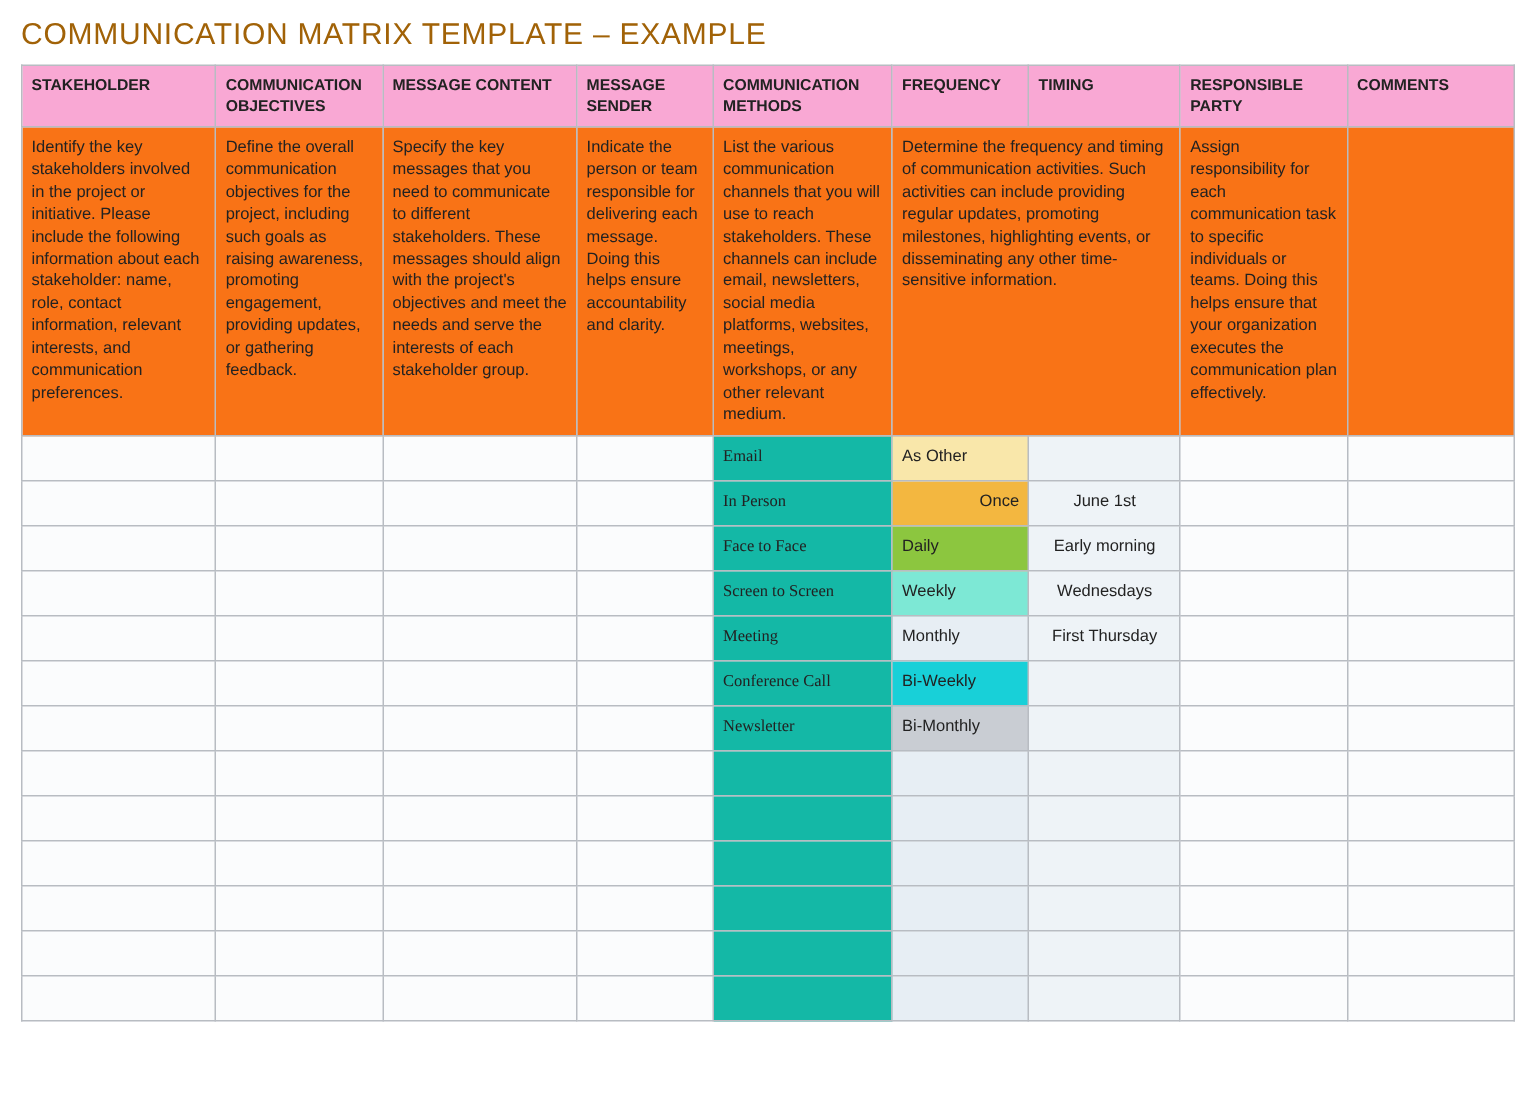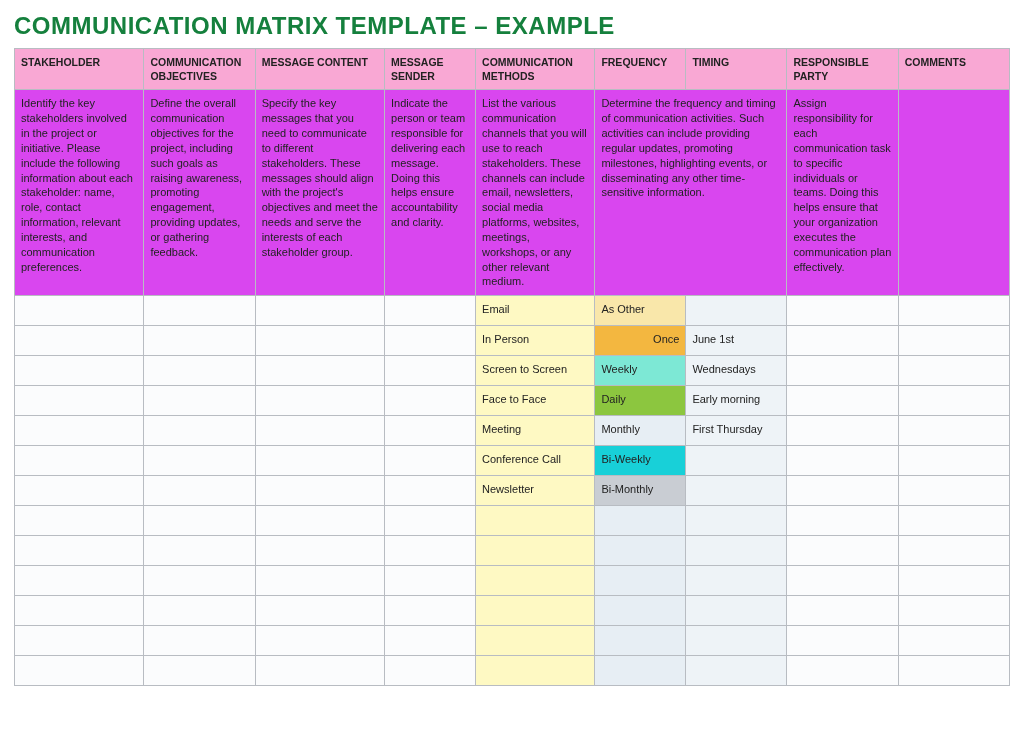--- a/index.html
+++ b/index.html
@@ -3,23 +3,23 @@
 <meta charset="utf-8">
 <style>
   * { box-sizing: border-box; margin: 0; padding: 0; }
   body {
     font-family: "Segoe UI", Arial, sans-serif;
     background: #ffffff;
     padding: 12px 14px;
     width: 1024px;
   }
   .title {
-    color: #15803d;
-    font-size: 24px;
-    font-weight: 700;
+    color: #a16207;
+    font-size: 20px;
+    font-weight: 400;
     letter-spacing: 0.5px;
     margin-bottom: 8px;
   }
   table {
     border-collapse: collapse;
     width: 100%;
     table-layout: fixed;
     font-size: 11px;
     color: #222;
   }
@@ -30,30 +30,30 @@
     padding: 6px 6px;
     line-height: 1.35;
   }
   th {
     background: #f9a8d4;
     font-weight: 700;
     font-size: 10.5px;
     text-transform: uppercase;
   }
   tr.desc-row td {
-    background: #d946ef;
+    background: #f97316;
     font-size: 11px;
   }
   tr.data-row td {
     background: #fbfcfd;
     height: 30px;
   }
-  tr.data-row td.col-method { background: #fef9c3; }
+  tr.data-row td.col-method { background: #14b8a6; font-family: Liberation Serif, serif; }
   tr.data-row td.col-freq { background: #e7eef4; }
-  tr.data-row td.col-timing { background: #eef3f7; }
+  tr.data-row td.col-timing { background: #eef3f7; text-align: center; }
   
   .freq-as-needed { background: #f9e7aa !important; }
   .freq-once { background: #f3b740 !important; text-align: right; }
   .freq-daily { background: #8cc63f !important; }
   .freq-weekly { background: #7de8d5 !important; }
   .freq-biweekly { background: #18d0d8 !important; }
   .freq-monthly { background: #e7eef4 !important; }
   .freq-bimonthly { background: #c9cdd3 !important; margin-top: 33px; }
 </style>
 </head>
@@ -117,34 +117,34 @@
         <td class="col-freq freq-once">Once</td>
         <td class="col-timing">June 1st</td>
         <td></td>
         <td></td>
       </tr>
       <tr class="data-row">
         <td></td>
         <td></td>
         <td></td>
         <td></td>
+        <td class="col-method">Face to Face</td>
+        <td class="col-freq freq-daily">Daily</td>
+        <td class="col-timing">Early morning</td>
+        <td></td>
+        <td></td>
+      </tr>
+      <tr class="data-row">
+        <td></td>
+        <td></td>
+        <td></td>
+        <td></td>
         <td class="col-method">Screen to Screen</td>
         <td class="col-freq freq-weekly">Weekly</td>
         <td class="col-timing">Wednesdays</td>
-        <td></td>
-        <td></td>
-      </tr>
-      <tr class="data-row">
-        <td></td>
-        <td></td>
-        <td></td>
-        <td></td>
-        <td class="col-method">Face to Face</td>
-        <td class="col-freq freq-daily">Daily</td>
-        <td class="col-timing">Early morning</td>
         <td></td>
         <td></td>
       </tr>
       <tr class="data-row">
         <td></td>
         <td></td>
         <td></td>
         <td></td>
         <td class="col-method">Meeting</td>
         <td class="col-freq freq-monthly">Monthly</td>

